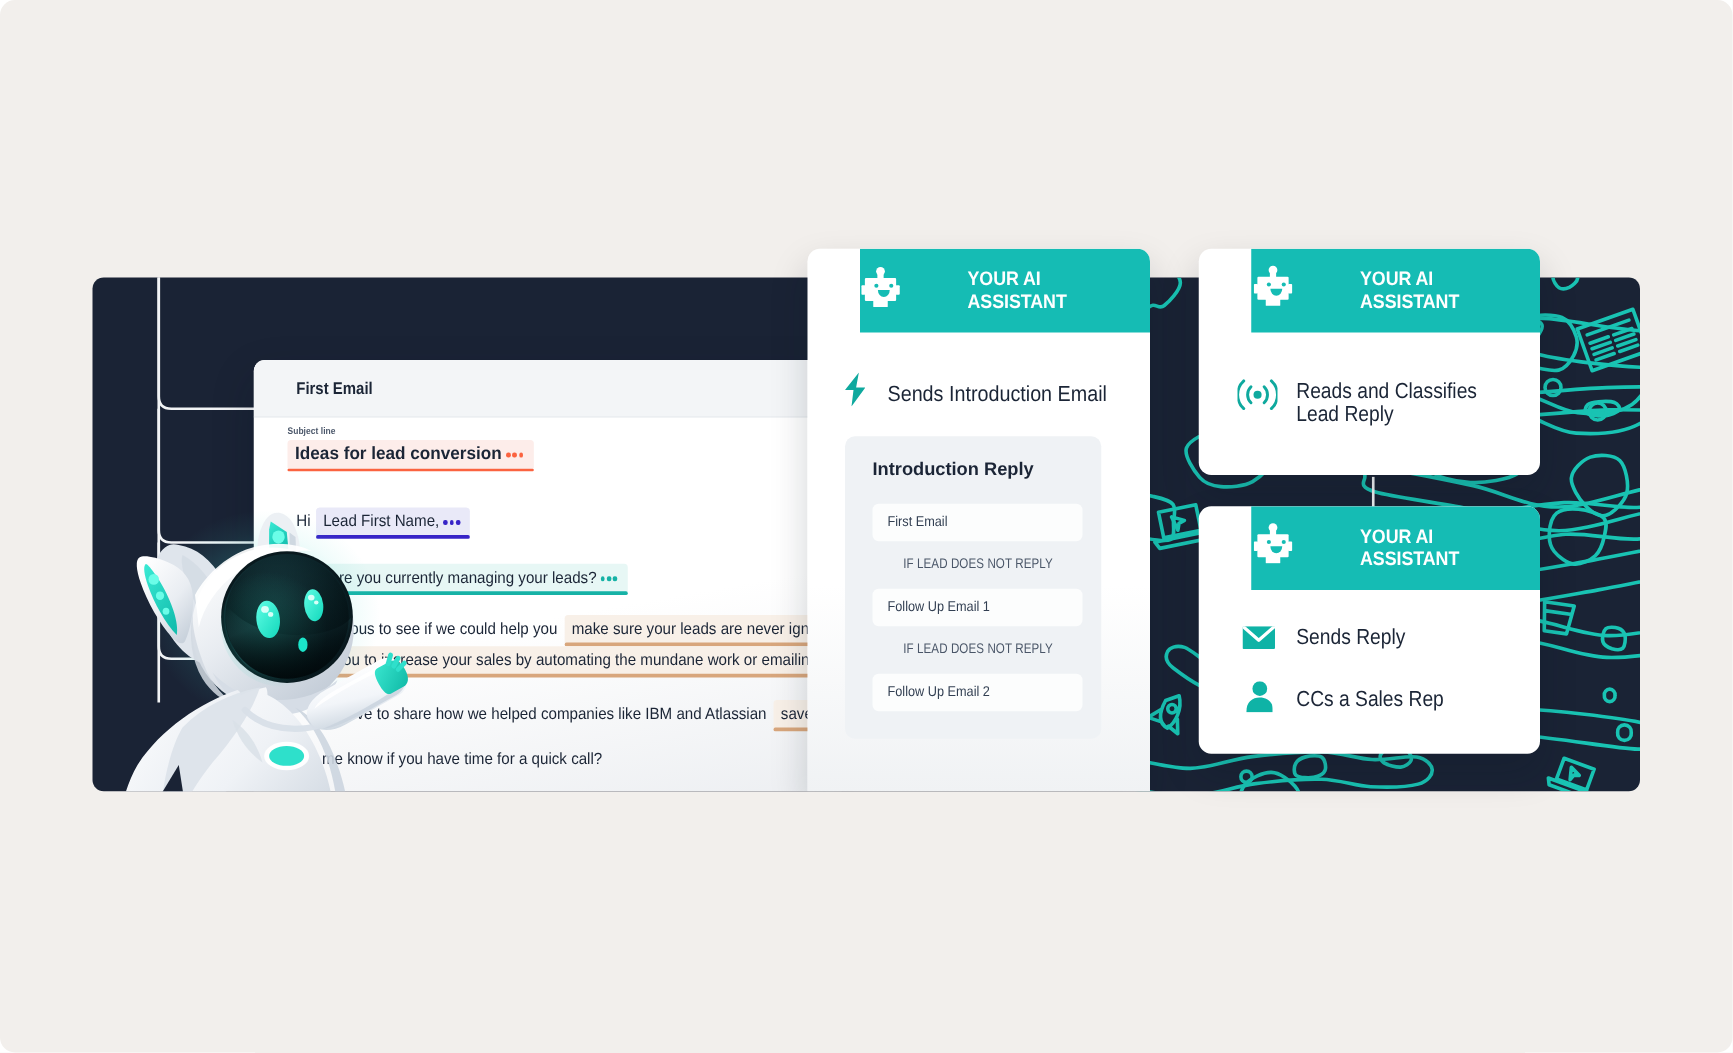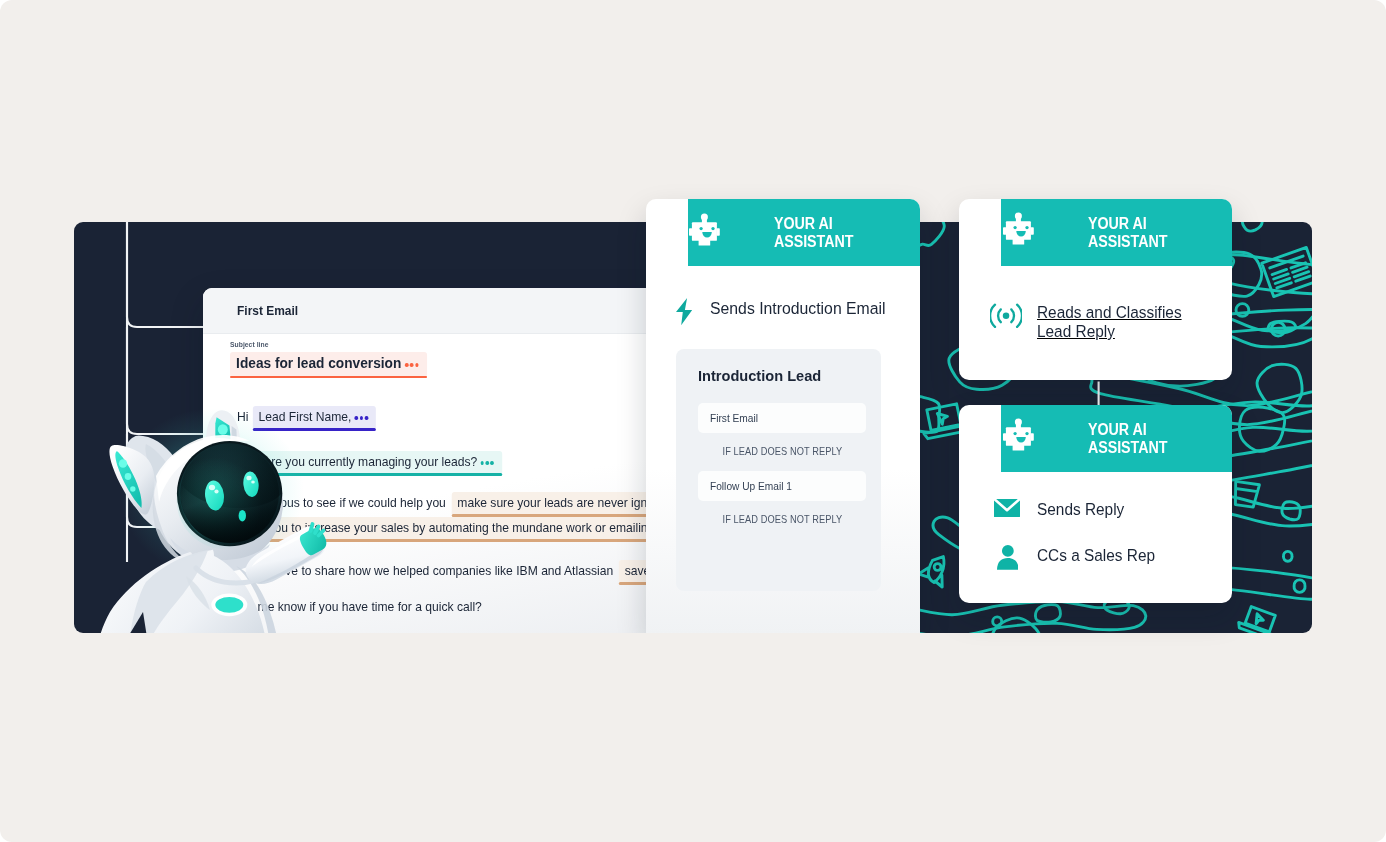--- a/index.html
+++ b/index.html
@@ -44,21 +44,21 @@
   .line{position:absolute;white-space:nowrap;font-size:13px;color:#1B2536;line-height:16px;
          transform:scaleX(.932);transform-origin:left center;}
 
   
   .ai-card{position:absolute;overflow:hidden;background:#ffffff;
            box-shadow:0 14px 30px rgba(12,20,35,.18);}
   .ai-card.tall{background:linear-gradient(180deg,#ffffff 0%,#ffffff 62%,#F0F2F4 100%);}
   .ai-head{background:#15BCB4;display:flex;align-items:center;box-sizing:border-box;margin-left:42px;}
   .ai-head-title{color:#ffffff;font-weight:bold;font-size:15.6px;letter-spacing:-.05px;
                  display:inline-block;transform:scaleX(.915);transform-origin:left center;}
-  .ai-row{position:absolute;display:flex;align-items:flex-start;}
+  .ai-row{position:absolute;display:flex;align-items:flex-end;}
   .ai-row-label{color:#1B2536;font-size:17.4px;line-height:20.5px;
                 display:inline-block;transform:scaleX(.908);transform-origin:left center;}
 
   
   .seq-box{position:absolute;background:#EFF2F5;border-radius:8px;}
   .seq-title{position:absolute;font-size:14.6px;font-weight:bold;color:#1B2536;}
   .seq-item{position:absolute;background:#FCFDFD;border-radius:5px;display:flex;
             align-items:center;padding-left:11.9px;box-sizing:border-box;
             color:#323F52;font-size:11.3px;}
   .seq-item>span{display:inline-block;transform:scaleX(.90);transform-origin:left center;}
@@ -346,29 +346,32 @@
 
     <div class="ai-row" style="left:29.5px;top:99px;">
       <svg width="16.2" height="27.2" viewBox="0 0 16.2 27.2">
         <path d="M11.1 0 L0 14.1 L6.8 14.1 L5.2 27.2 L16.2 12.1 L8.9 12.1 Z" fill="#0FA99E"></path>
       </svg>
       <span class="ai-row-label" style="margin-left:18px;">Sends Introduction Email</span>
     </div>
 
     <div class="seq-box" style="left:30px;top:150px;width:205px;height:242px;">
     </div>
-    <div class="seq-title" style="left:52px;top:169px;">Introduction Lead</div>
+    <div class="seq-title" style="left:52px;top:169px;">Introduction Reply</div>
     <div class="seq-item" style="left:51.8px;top:204px;width:168.3px;height:30.2px;">
           <span>First Email</span>
         </div>
     <div class="seq-cond" style="left:52px;top:246px;width:168px;"><span>IF LEAD DOES NOT REPLY</span></div>
     <div class="seq-item" style="left:51.8px;top:272px;width:168.3px;height:30.2px;">
           <span>Follow Up Email 1</span>
         </div>
     <div class="seq-cond" style="left:52px;top:314px;width:168px;"><span>IF LEAD DOES NOT REPLY</span></div>
+    <div class="seq-item" style="left:51.8px;top:340px;width:168.3px;height:30.2px;">
+          <span>Follow Up Email 2</span>
+        </div>
   </div>
 
   </div>
 
   <div class="ai-card" style="left:959px;top:199px;width:272.8px;height:181.4px;border-radius:10px;">
     <div class="ai-head" style="height:67px;padding-left:87px;">
       <svg width="31" height="33" viewBox="0 0 31 33" style="position:absolute;left:43.9px;top:13.3px;">
         <g fill="#ffffff">
           <circle cx="15.4" cy="4.0" r="3.5"></circle>
           <rect x="12.9" y="3.8" width="5.0" height="6.6"></rect>
@@ -377,21 +380,21 @@
           <rect x="27.4" y="15.2" width="3.4" height="7.6" rx="0.8"></rect>
           <rect x="9.6" y="27.0" width="11.6" height="5.6" rx="0.4"></rect>
         </g>
         <circle cx="12.1" cy="15.6" r="1.65" fill="#15BCB4"></circle>
         <circle cx="24.0" cy="15.6" r="1.65" fill="#15BCB4"></circle>
         <path d="M13.3 19.0 H22.8 A4.75 5.6 0 0 1 13.3 19.0 Z" fill="#15BCB4"></path>
       </svg>
       <span class="ai-head-title">YOUR AI ASSISTANT</span>
     </div>
 
-    <div class="ai-row" style="left:30.8px;top:103.5px;align-items:flex-start;text-decoration:underline;">
+    <div class="ai-row" style="left:30.8px;top:103.5px;align-items:flex-start;">
       <svg width="32.1" height="25.6" viewBox="0 0 32.1 25.6" style="margin-top:0.2px;">
         <g stroke="#0FA99E" stroke-width="2.35" fill="none" stroke-linecap="round">
           <path d="M10.8 6.4 A8.9 8.9 0 0 0 10.8 19.2"></path>
           <path d="M5.0 1.7 A15.0 15.0 0 0 0 5.0 23.9"></path>
           <path d="M21.3 6.4 A8.9 8.9 0 0 1 21.3 19.2"></path>
           <path d="M27.1 1.7 A15.0 15.0 0 0 1 27.1 23.9"></path>
         </g>
         <circle cx="16.05" cy="12.8" r="3.25" fill="#0FA99E"></circle>
       </svg>
       <span class="ai-row-label" style="margin-left:14.8px;display:block;line-height:19.6px;transform:scaleX(.885);">

